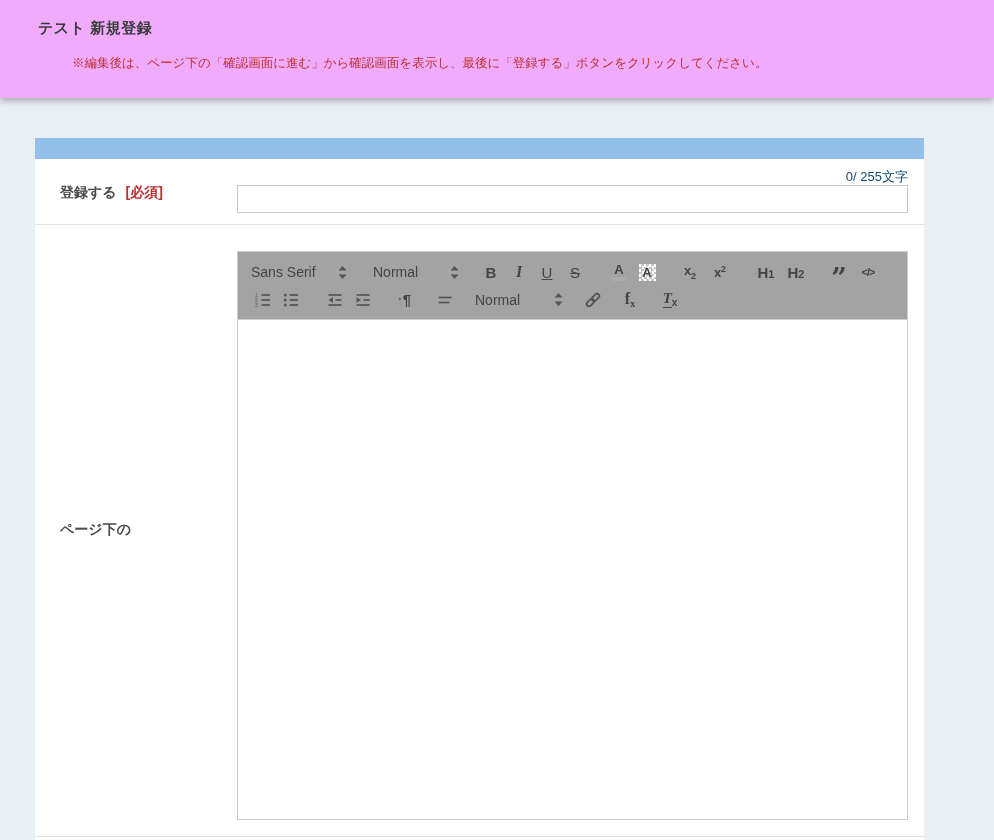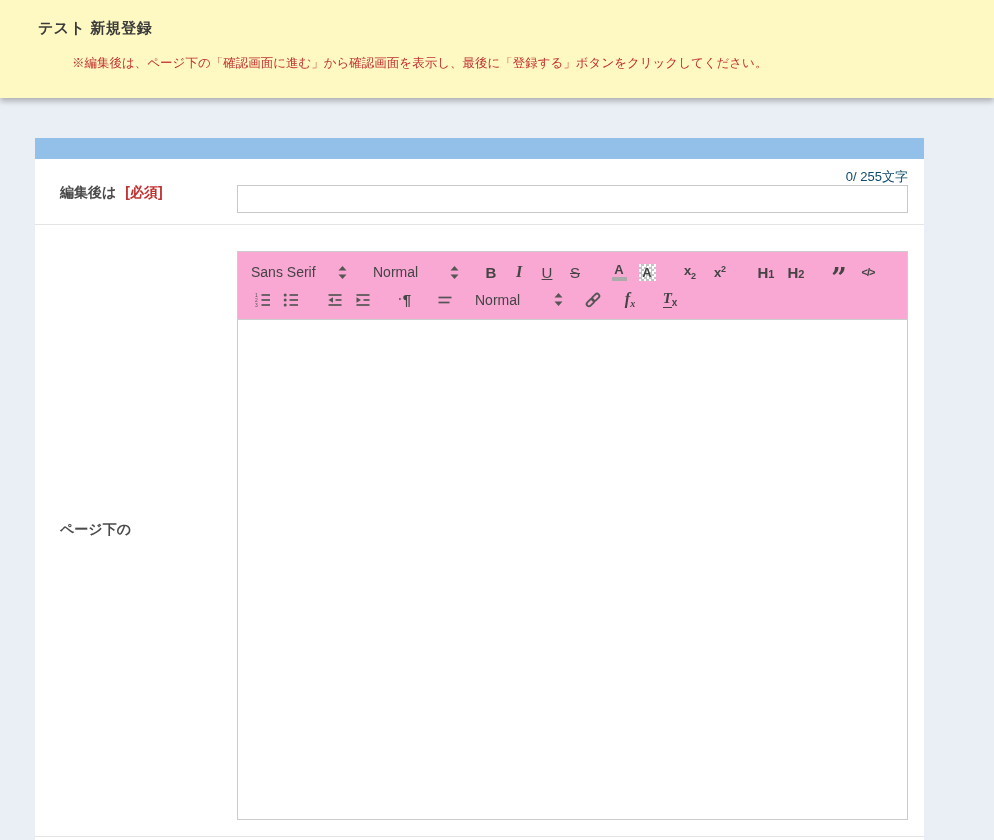--- a/index.html
+++ b/index.html
@@ -7,21 +7,21 @@
   body {
     width: 994px; height: 840px; position: relative; overflow: hidden;
     background: var(--page_bg, #eaeff5);
     font-family: "Liberation Sans", sans-serif;
     color: #444;
   }
 
   
   .page-header {
     position: absolute; left: 0; top: 0; width: 994px; height: 98px;
-    background: #fef9c3;
+    background: #f0abfc;
     box-shadow: 0 3px 6px rgba(0,0,0,.28);
   }
   .page-title {
     position: absolute; left: 38px; top: 19px;
     font-size: 15px; font-weight: bold; color: #3a3a3a; letter-spacing: .5px;
   }
   .warning {
     position: absolute; left: 31px; top: 55px;
     font-size: 12.5px; color: var(--red, #c13030); margin-left: 41px;
   }
@@ -54,21 +54,21 @@
   .title-input {
     position: absolute; left: 202px; top: 26px; width: 671px; height: 28px;
     border: 1px solid #c9c9c9; background: #fff; padding: 0 8px;
     font-size: 14px; font-family: "Liberation Sans", sans-serif; color: #333;
     outline: none;
   }
 
   
   .editor { position: absolute; left: 202px; top: 26px; width: 671px; }
   .ql-toolbar {
-    border: 1px solid var(--border, #ccc); background: #f9a8d4;
+    border: 1px solid var(--border, #ccc); background: #a3a3a3;
     padding: 6px 8px 5px 13px; height: 69px;
   }
   .ql-container {
     border: 1px solid var(--border, #ccc); border-top: none;
     height: 500px; background: #fff; font-size: 14px; color: #333;
     padding: 10px; outline: none;
   }
   .t-row { display: flex; align-items: center; height: 28px; }
   .t-row2 { height: 27px; }
 
@@ -115,21 +115,21 @@
   .g-quote {
     font-family: "DejaVu Serif", serif; font-size: 27px; font-weight: bold;
     line-height: 0; display: block; transform: translateY(7px);
   }
   .g-code { font-size: 11px; font-weight: bold; letter-spacing: -1px; }
 
   .g-dir { display: flex; align-items: center; line-height: 1; }
   .g-dir .tri { font-size: 8px; margin-right: 1px; }
   .g-dir .pil { font-size: 15px; font-weight: 600; }
 
-  .g-formula { font-family: "Liberation Serif", serif; font-style: italic; line-height: 1; }
+  .g-formula { font-family: "Liberation Serif", serif; line-height: 1; }
   .g-formula .f { font-size: 16px; font-weight: 600; }
   .g-formula .x { font-size: 10px; font-weight: 600; vertical-align: -3px; }
 
   .g-clean { line-height: 1; }
   .g-clean .t {
     font-family: "Liberation Serif", serif; font-style: italic;
     font-size: 15px; font-weight: 600; border-bottom: 1.6px solid #444; padding-bottom: 1px;
   }
   .g-clean .x { font-size: 10px; font-weight: 700; vertical-align: -3px; }
 
@@ -145,21 +145,21 @@
   <div class="page-title">テスト 新規登録</div>
   <div class="warning">※編集後は、ページ下の「確認画面に進む」から確認画面を表示し、最後に「登録する」ボタンをクリックしてください。</div>
 </div>
 
 <div class="panel">
   <div class="accent-bar"></div>
 
   <div class="row row1">
     <div class="counter">0/ 255文字</div>
     <div class="field-label label1">
-      <span>編集後は</span>
+      <span>登録する</span>
       <span class="required">[必須]</span>
     </div>
     <input type="text" class="title-input" value="" style="">
   </div>
 
   <div class="row row2">
     <div class="field-label label2">
       <span>ページ下の</span>
     </div>
 

